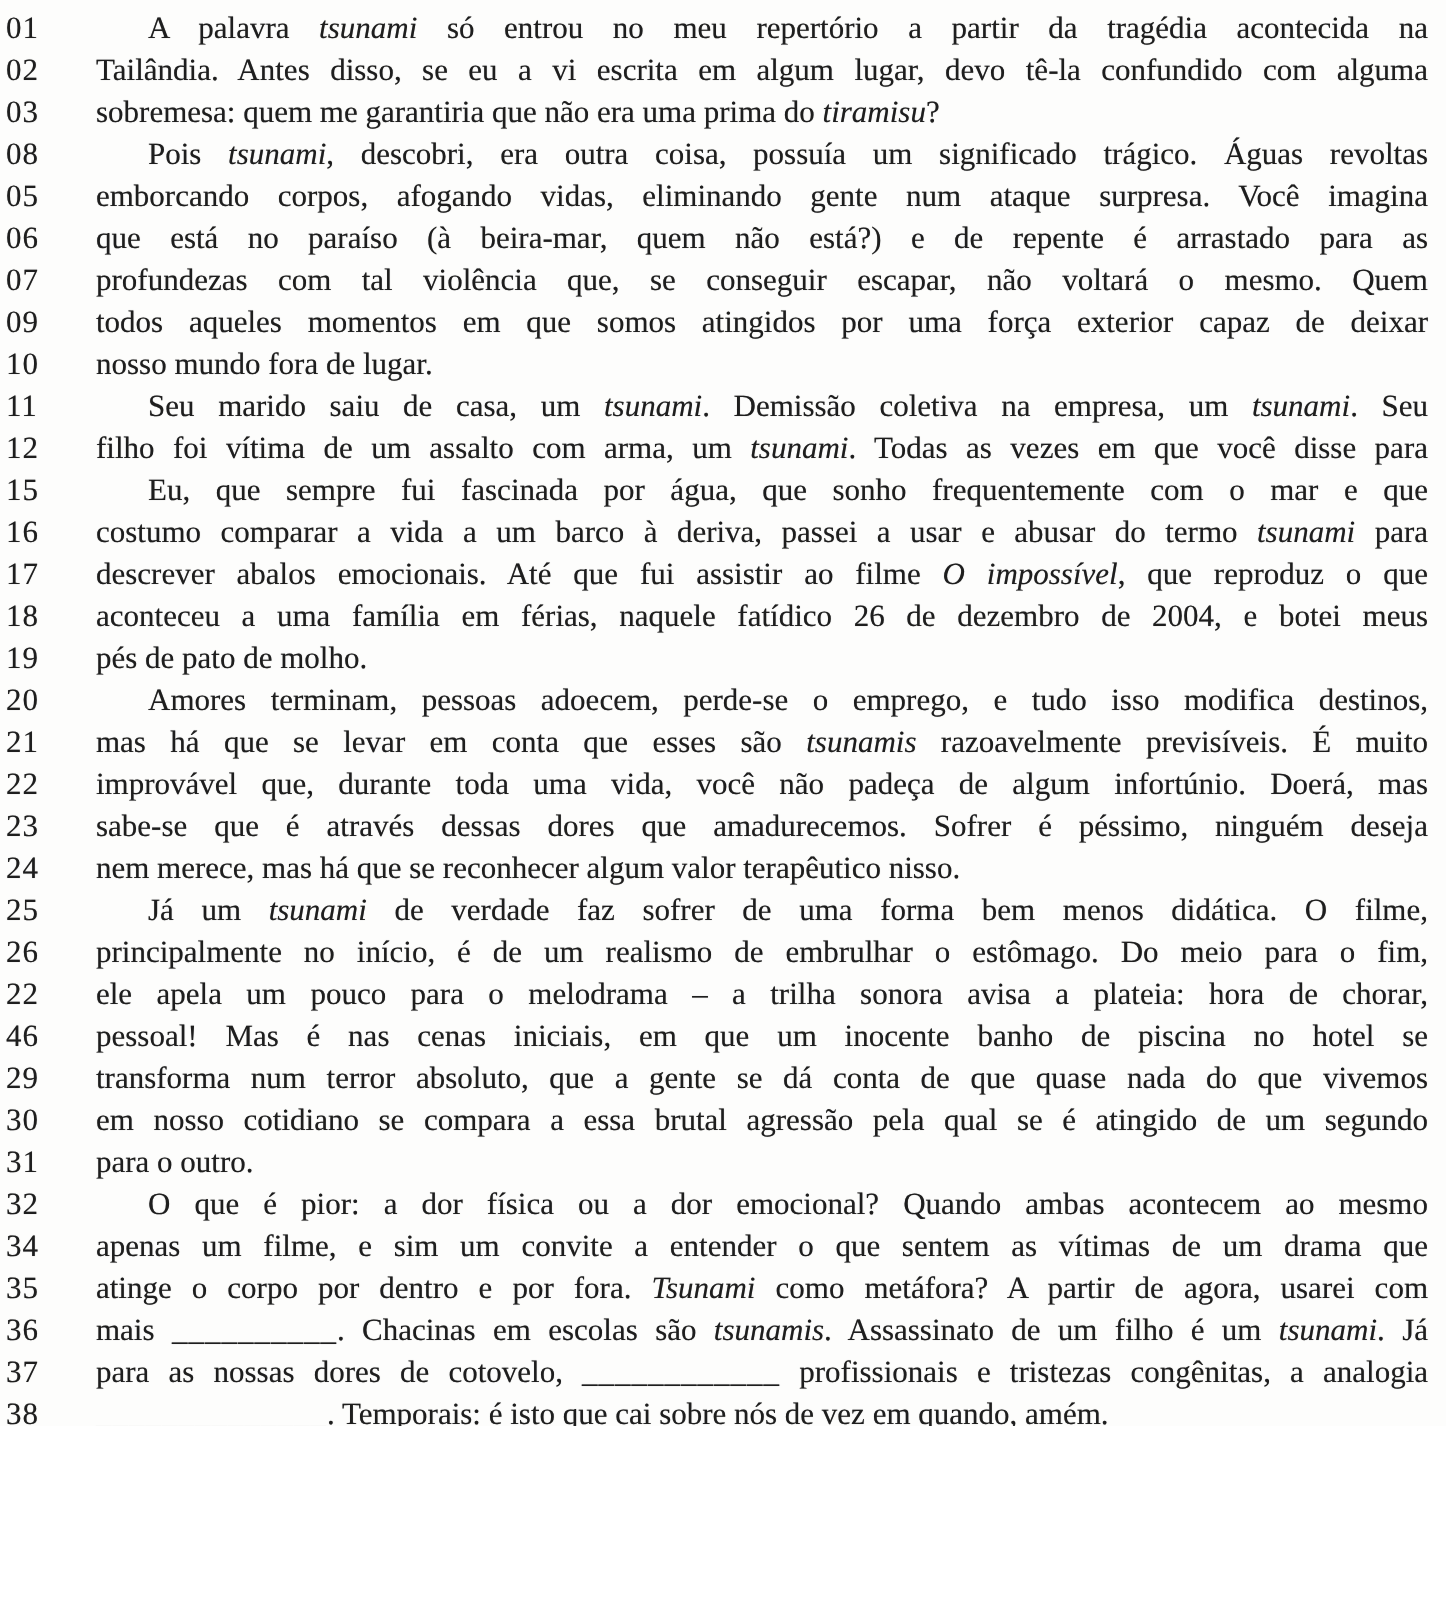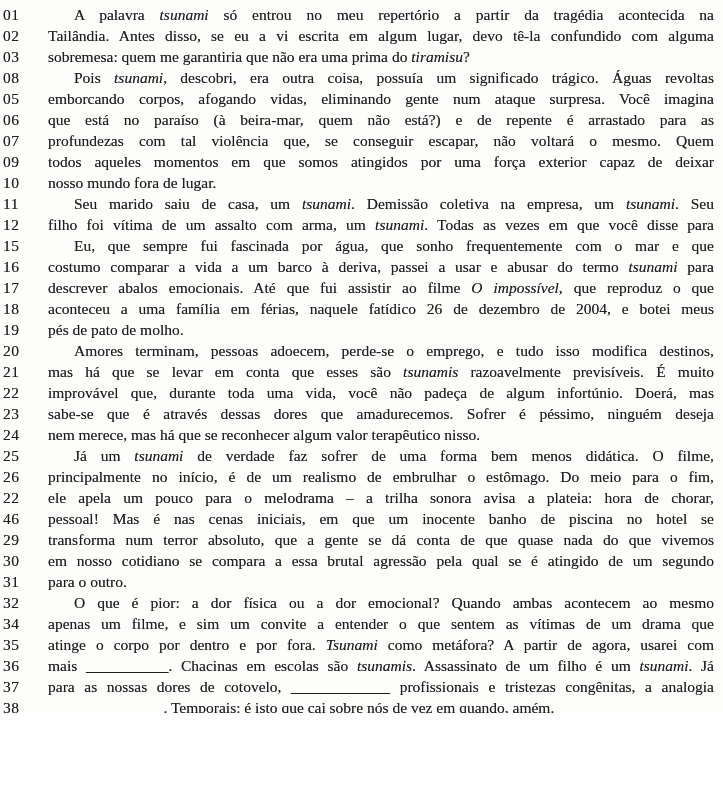--- a/index.html
+++ b/index.html
@@ -37,21 +37,21 @@
     text-align-last: justify;
     margin-left: 10px;
   }
   .row.pend .txt {
     text-align-last: left;
   }
   .row.pind .txt {
     text-indent: 26px;
   }
   .it { font-style: italic; }
-  .blank { letter-spacing: 0.5px; text-decoration: underline; }
+  .blank { letter-spacing: 0.5px; }
 </style>
 </head>
 <body>
 
 <div class="page">
   <div>
       <div class="row pind">
         <span class="num">01</span>
         <span class="txt"><span class="">A palavra </span><span class="it">tsunami</span><span class=""> só entrou no meu repertório a partir da tragédia acontecida na</span></span>
       </div>

